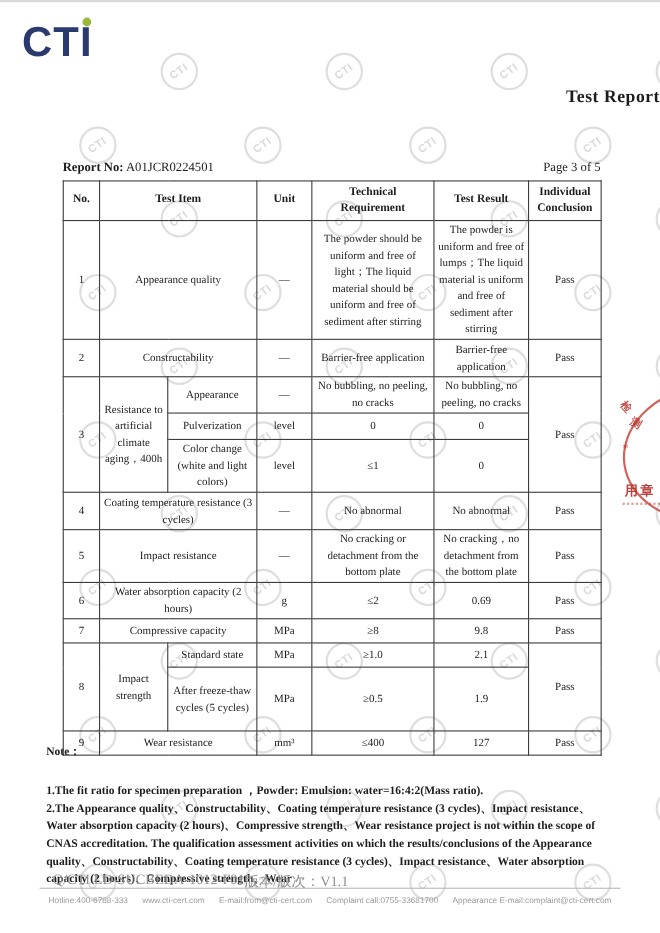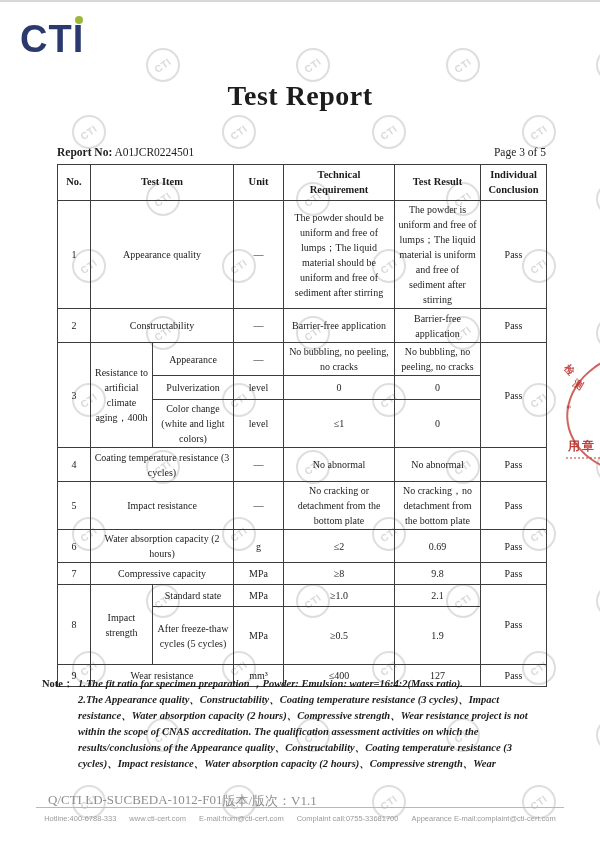--- a/index.html
+++ b/index.html
@@ -32,46 +32,46 @@
   .logo-dot {
     position:absolute; top:-6px; right:1px; width:8px; height:8px;
     border-radius:50%; background:#9cb83b;
   }
   .logo-cn {
     font-family:"Liberation Sans", sans-serif; font-weight:bold; font-size:28px;
     line-height:1; color:#2b3a6e; letter-spacing:2px; padding-bottom:2px;
   }
 
   .title {
-    position:absolute; top:80px; left:0; right:0; text-align:center;
-    font-size:28px; font-weight:bold; letter-spacing:.5px;
+    position:absolute; top:80px; left:0; right:0; text-align:right;
+    font-size:16px; font-weight:bold; letter-spacing:.5px;
   }
 
   .report-line {
     position:absolute; top:146px; left:57px; width:489px;
     display:flex; justify-content:space-between; font-size:11.5px;
   }
   .report-line b { font-weight:bold; }
 
   
   .tbl-wrap { position:absolute; top:164px; left:57px; }
   table { border-collapse:collapse; table-layout:fixed; width:489px; }
   th, td {
     border:1px solid #3c3c3c; text-align:center; vertical-align:middle;
     padding:1px 3px; font-size:10px; line-height:1.5; word-wrap:break-word;
   }
   th { font-weight:bold; font-size:10.5px; line-height:1.35; }
 
   
   .note {
     position:absolute; top:676px; left:42px; width:506px;
-    display:flex; font-weight:bold; font-size:10.5px; line-height:16px;
+    display:flex; font-weight:bold; font-size:10.5px; line-height:16px;flex-direction:column;
   }
   .note-label { flex:0 0 36px; }
-  .note-body { flex:1;font-style:italic; }
+  .note-body { flex:1; }
 
   
   .doc-footer {
     position:absolute; top:792px; left:48px; width:500px;
     display:flex; justify-content:flex-start;
     color:#8e8e8e; font-size:13px;
   }
   .rule { position:absolute; top:807px; left:36px; right:36px; border-top:1px solid #b8b8b8; }
   .contacts {
     position:absolute; top:814px; left:0; right:0;
@@ -276,21 +276,21 @@
           <th>Unit</th>
           <th>Technical Requirement</th>
           <th>Test Result</th>
           <th>Individual Conclusion</th>
         </tr>
 
         <tr style="height:106px">
           <td>1</td>
           <td colspan="2">Appearance quality</td>
           <td>—</td>
-          <td>The powder should be uniform and free of lumps；The liquid material should be uniform and free of sediment after stirring</td>
+          <td>The powder should be uniform and free of light；The liquid material should be uniform and free of sediment after stirring</td>
           <td>The powder is uniform and free of lumps；The liquid material is uniform and free of sediment after stirring</td>
           <td>Pass</td>
         </tr>
 
         <tr style="height:34px">
           <td>2</td>
           <td colspan="2">Constructability</td>
           <td>—</td>
           <td>Barrier-free application</td>
           <td>Barrier-free application</td>

